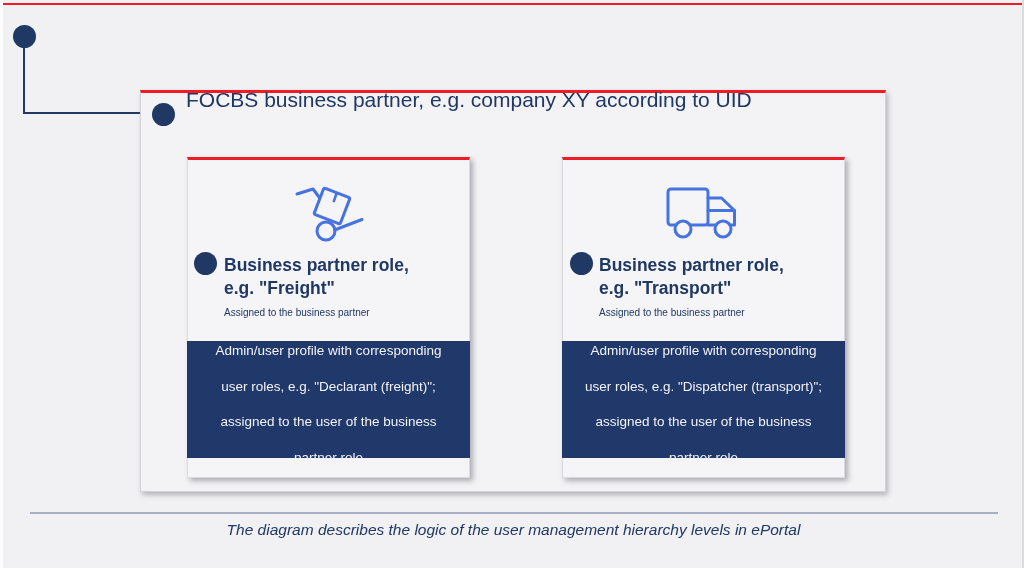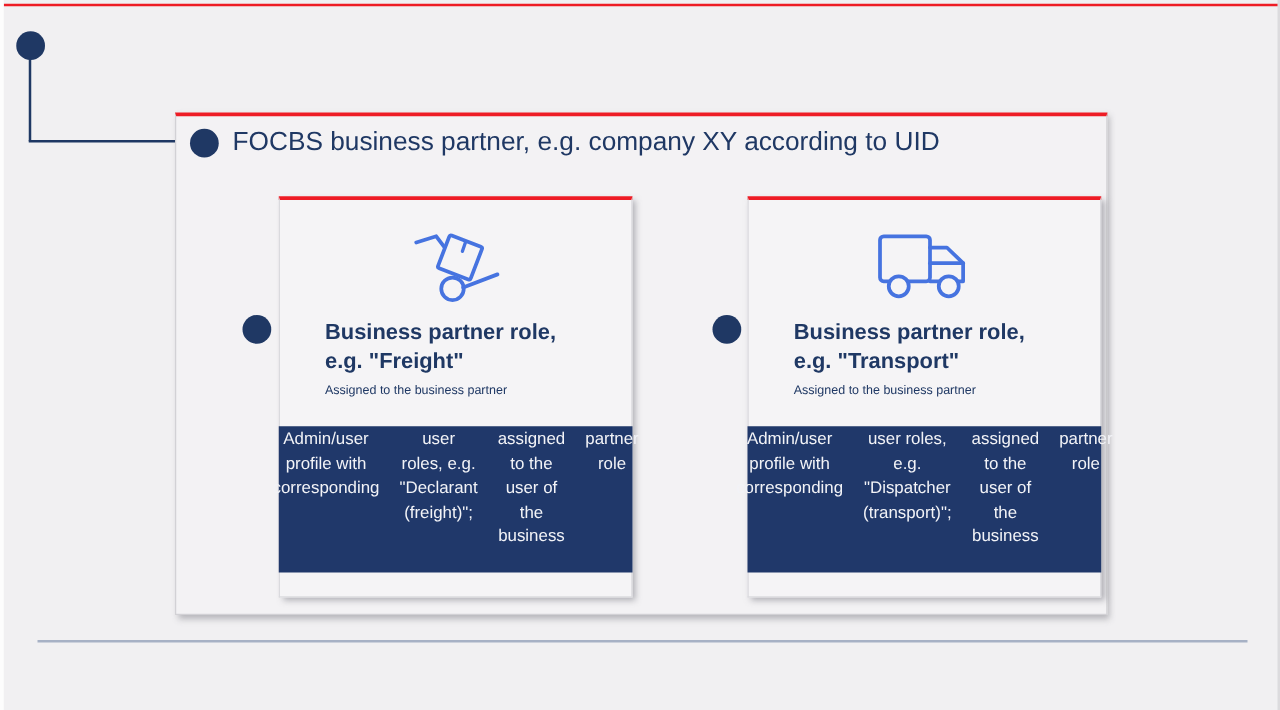--- a/index.html
+++ b/index.html
@@ -16,36 +16,35 @@
   .topline{position:absolute;left:0;top:3px;width:1021px;height:2px;background:var(--red_accent);}
   .edge-right{position:absolute;right:0;top:0;width:2px;height:568px;background:#dcdbde;}
   .bullet{position:absolute;width:23px;height:23px;border-radius:50%;background:var(--navy);}
   .conn{position:absolute;background:var(--navy);}
   .root-label{position:absolute;left:52px;top:25px;font-size:21px;line-height:26px;color:var(--navy);white-space:nowrap;}
   .panel{
     position:absolute;left:137px;top:90px;width:746px;height:402px;box-sizing:border-box;
     background:var(--panel_bg);border:1px solid #d2d1d5;border-top:3px solid var(--red_accent);
     box-shadow:2px 3px 5px rgba(110,110,120,.45);
   }
-  .panel-title{position:absolute;left:183px;top:101px;font-size:21px;line-height:26px;color:var(--navy);white-space:nowrap;}
+  .panel-title{position:absolute;left:183px;top:87px;font-size:21px;line-height:26px;color:var(--navy);white-space:nowrap;}
   .card{
     position:absolute;top:157px;width:283px;height:321px;box-sizing:border-box;
     background:var(--card_bg);border:1px solid #dadade;border-top:3px solid var(--red_accent);
     box-shadow:3px 3px 5px rgba(110,110,120,.5);
-    margin-left:36px;
   }
   .card-left{left:184px;} .card-right{left:559px;}
   .card-icon-wrap{position:absolute;left:0;top:18px;width:100%;height:68px;display:flex;align-items:center;justify-content:center;}
   .role-block{position:absolute;left:36px;top:94px;color:var(--navy);}
   .role-title{font-size:17.5px;font-weight:bold;line-height:23px;white-space:nowrap;}
   .role-sub{font-size:10px;line-height:18px;margin-top:4px;white-space:nowrap;}
   .admin-box{
     position:absolute;left:-1px;top:181px;width:calc(100% + 2px);height:117px;
     background:var(--admin_box_bg);color:var(--admin_box_text);
-    display:flex;flex-direction:row;justify-content:center;text-align:center;
+    display:flex;flex-direction:column;text-align:center;
     font-size:13.5px;line-height:19.5px;gap:16px;
   }
   .divider{position:absolute;left:27px;top:512px;width:968px;height:2px;background:var(--divider);}
   .caption{position:absolute;left:0;top:521px;width:100%;text-align:center;font-style:italic;font-size:15.5px;color:var(--navy);}
   .icon-svg{color:var(--icon_blue);}
 </style>
 </head>
 <body>
 
 <div class="slide">
@@ -108,13 +107,14 @@
     <div class="admin-box">
       <div>Admin/user profile with corresponding</div>
       <div>user roles, e.g. "Dispatcher (transport)";</div>
       <div>assigned to the user of the business</div>
       <div>partner role</div>
     </div>
   </div>
   <div class="bullet" style="left:567px;top:252px;"></div>
 
   <div class="divider"></div>
+  <div class="caption">The diagram describes the logic of the user management hierarchy levels in ePortal</div>
 </div>
 
 </body></html>

